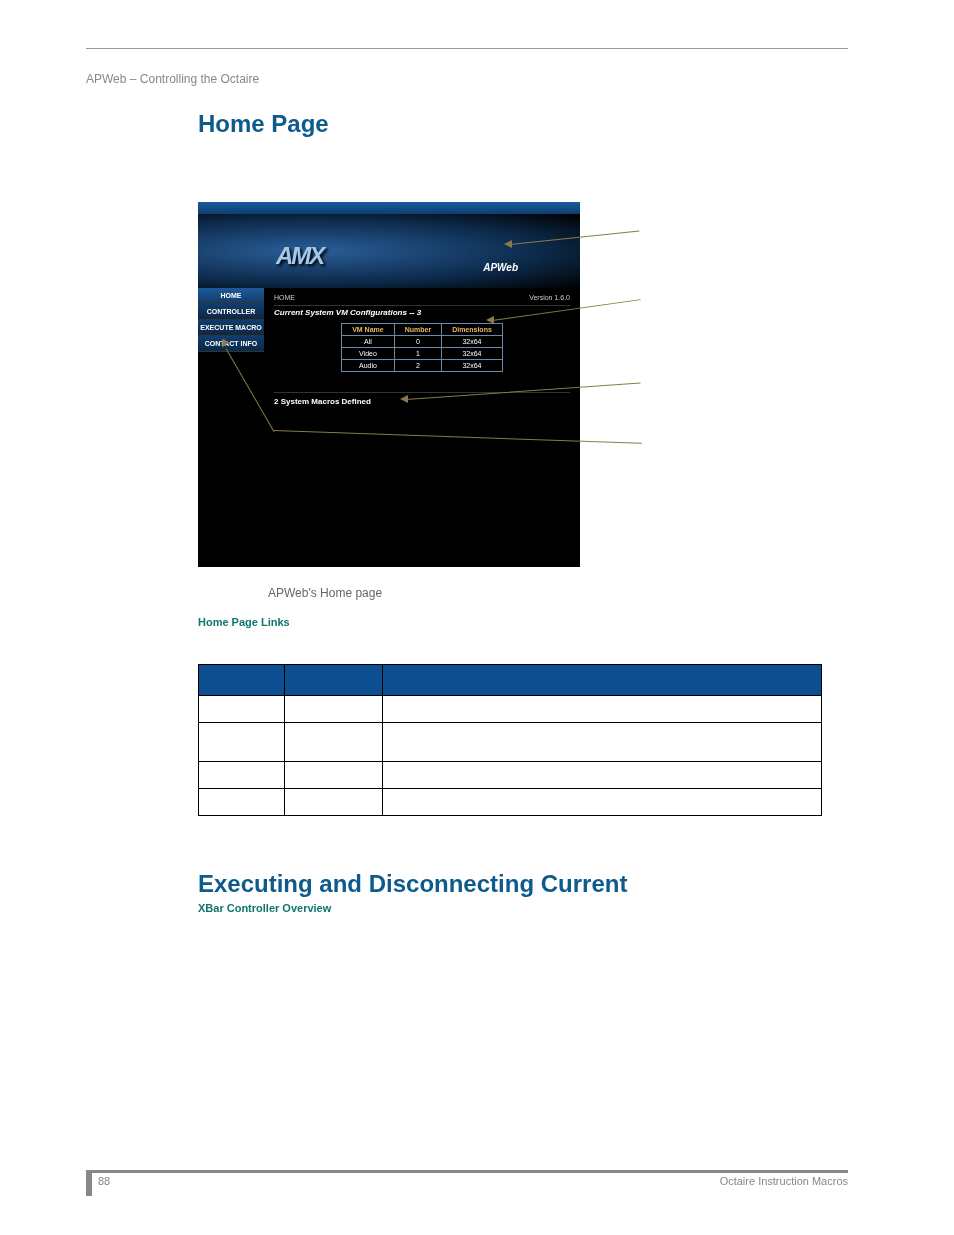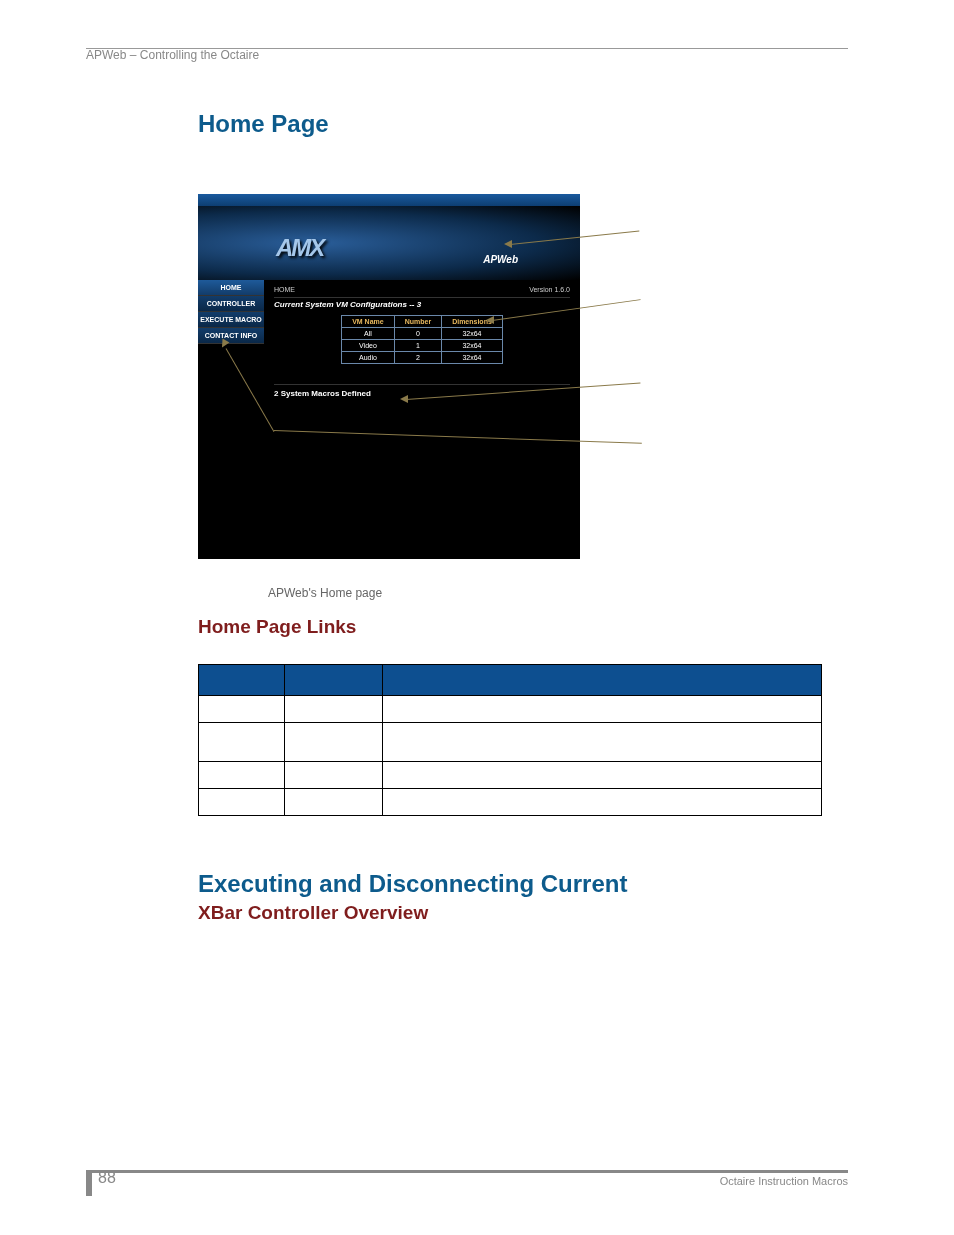--- a/index.html
+++ b/index.html
@@ -18,48 +18,48 @@
   }
   .header-rule {
     position: absolute;
     top: 48px;
     left: 86px;
     right: 106px;
     border-top: 1px solid #999;
   }
   .header-text {
     position: absolute;
-    top: 48px;
+    top: 72px;
     left: 86px;
     font-size: 12px;
     color: #888;
   }
   .h1 {
     position: absolute;
     left: 198px;
     font-size: 24px;
     font-weight: 600;
     color: #0d5b8c;
   }
   .h2 {
     position: absolute;
     left: 198px;
-    font-size: 19px;
-    font-weight: bold;
-    color: #7f1d1d;
+    font-size: 11px;
+    font-weight: bold;
+    color: #0f766e;
   }
   .caption {
     position: absolute;
     font-size: 12px;
     color: #666;
   }
   .screenshot {
     position: absolute;
     left: 198px;
-    top: 194px;
+    top: 202px;
     width: 382px;
     height: 365px;
     background: #000;
     overflow: hidden;
   }
   .ss-topbar {
     height: 12px;
     background: linear-gradient(#1a5a9e, #0d3e72);
   }
   .ss-logo-area {
@@ -202,21 +202,21 @@
     position:absolute;
     left:0; top:0;
     width:6px;
     height:26px;
     background:#888;
   }
   .footer-page {
     position:absolute;
     left:98px;
     bottom:48px;
-    font-size:16px;
+    font-size:11px;
     color:#888;
   }
   .footer-manual {
     position:absolute;
     right:106px;
     bottom:48px;
     font-size:11px;
     color:#888;
   }
 </style>

